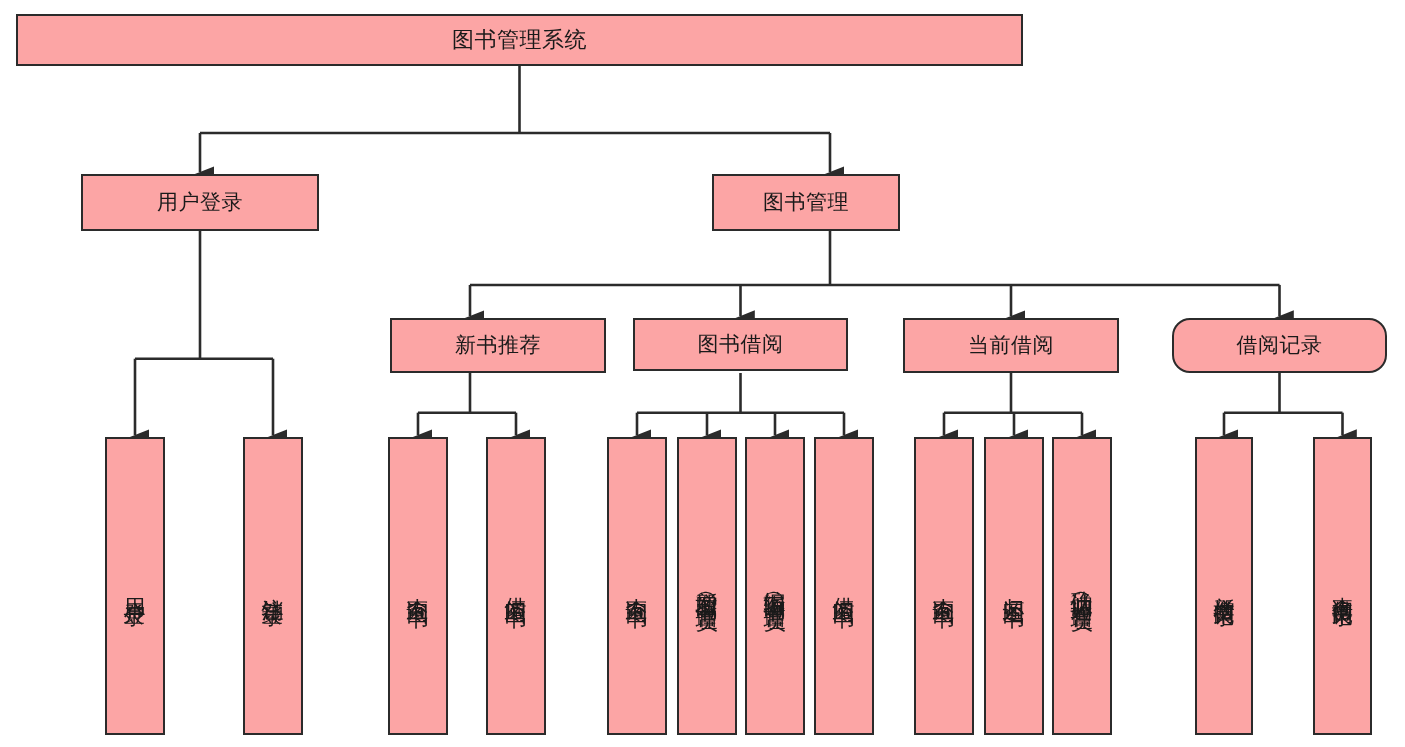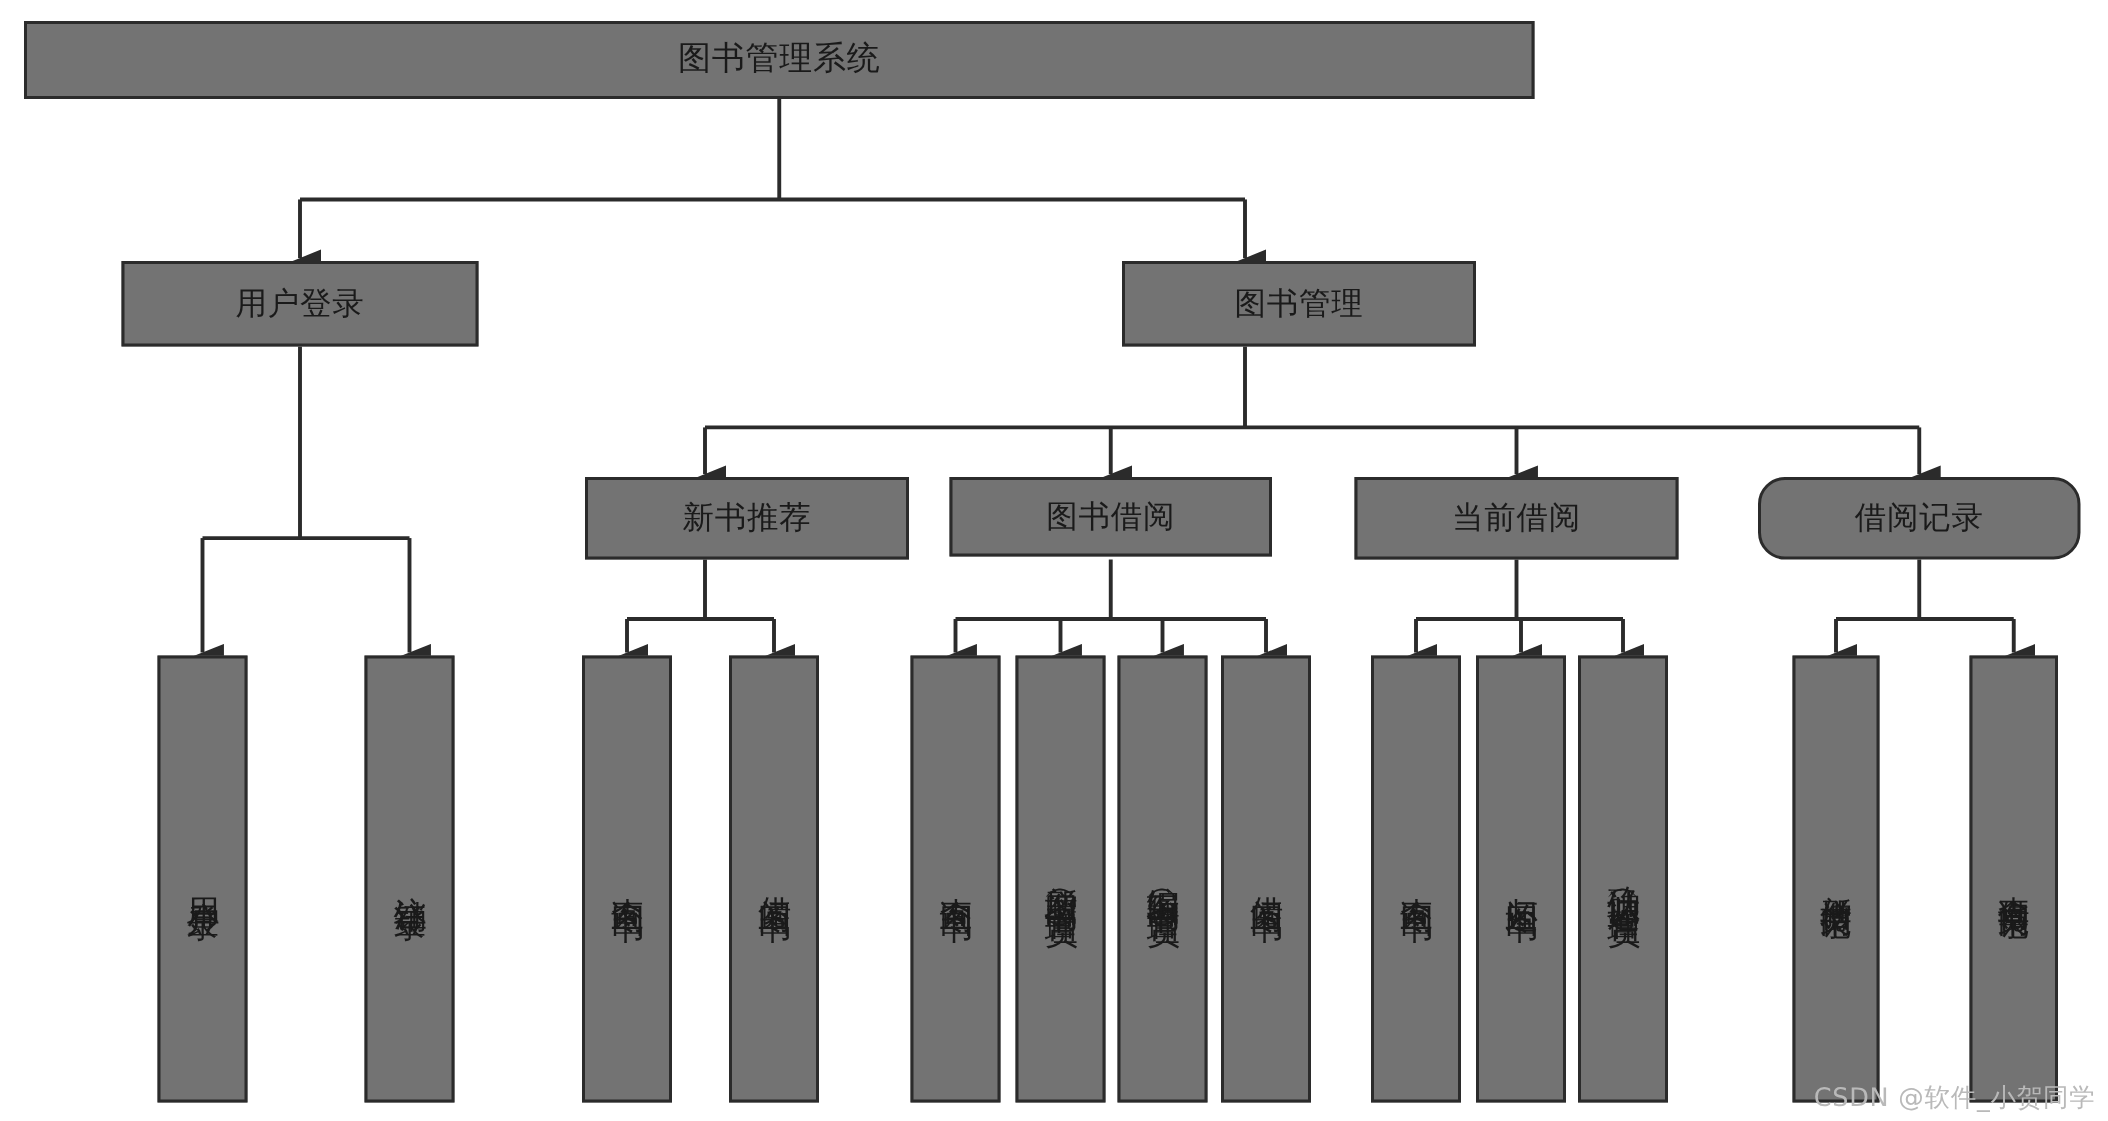--- a/index.html
+++ b/index.html
@@ -22,21 +22,21 @@
     position: absolute;
     left: 0;
     top: 0;
     width: 1405px;
     height: 747px;
     pointer-events: none;
   }
   .node {
     position: absolute;
     box-sizing: border-box;
-    background: #737373;
+    background: #fca5a5;
     border: 2.5px solid #2b2b2b;
     display: flex;
     align-items: center;
     justify-content: center;
     color: #1a1a1a;
   }
   .node-label {
     display: block;
     text-align: center;
     line-height: 1.18;
@@ -126,21 +126,21 @@
       </g>
   </svg>
 
   <div id="nodes">
       <div class="node horiz root" style="left: 16px; top: 14px; width: 1007px; height: 52px;">
         <span class="node-label">图书管理系统</span>
       </div>
       <div class="node horiz" style="left: 81px; top: 174px; width: 238px; height: 57px;">
         <span class="node-label">用户登录</span>
       </div>
-      <div class="node horiz" style="left: 712px; top: 174px; width: 236px; height: 57px; margin-left: 36px;">
+      <div class="node horiz" style="left: 712px; top: 174px; width: 188px; height: 57px;">
         <span class="node-label">图书管理</span>
       </div>
       <div class="node horiz" style="left: 362px; top: 318px; width: 216px; height: 55px; margin-left: 28px;">
         <span class="node-label">新书推荐</span>
       </div>
       <div class="node horiz" style="left: 633px; top: 318px; width: 215px; height: 53px;">
         <span class="node-label">图书借阅</span>
       </div>
       <div class="node horiz" style="left: 903px; top: 318px; width: 216px; height: 55px;">
         <span class="node-label">当前借阅</span>
@@ -182,15 +182,14 @@
         <span class="node-label">确认归还（管理员）</span>
       </div>
       <div class="node vert narrow" style="left: 1195px; top: 437px; width: 58px; height: 298px;">
         <span class="node-label">新增借阅记录</span>
       </div>
       <div class="node vert narrow" style="left: 1313px; top: 437px; width: 59px; height: 298px;">
         <span class="node-label">查询借阅记录</span>
       </div>
     </div>
 
-  <div id="watermark">CSDN @软件_小贺同学</div>
 
 </div>
 
 </body></html>

